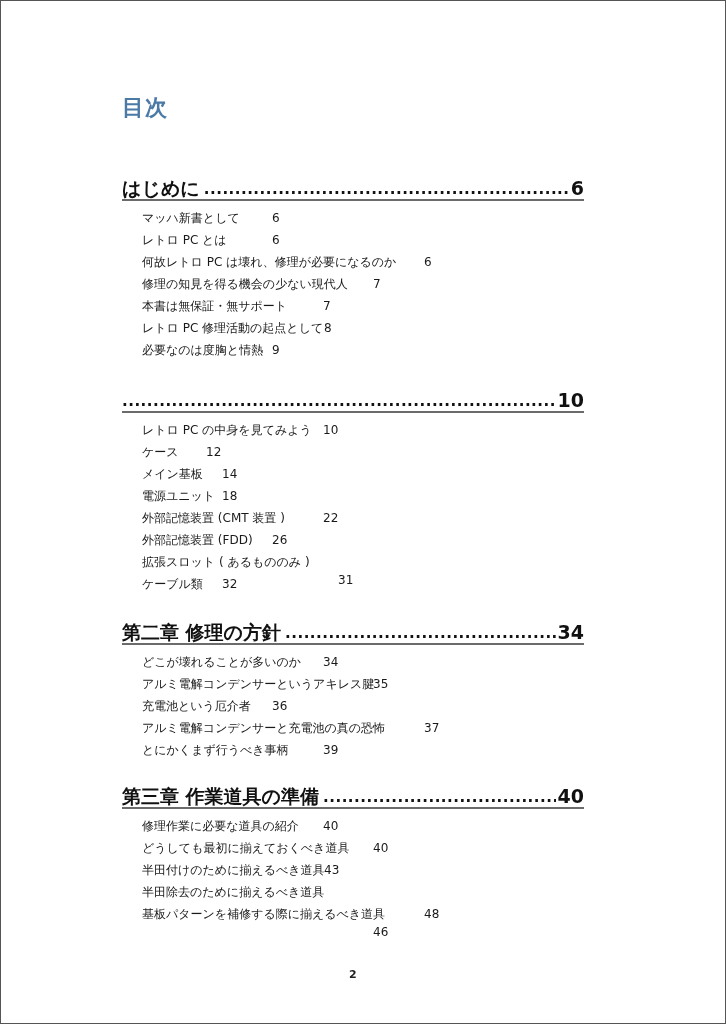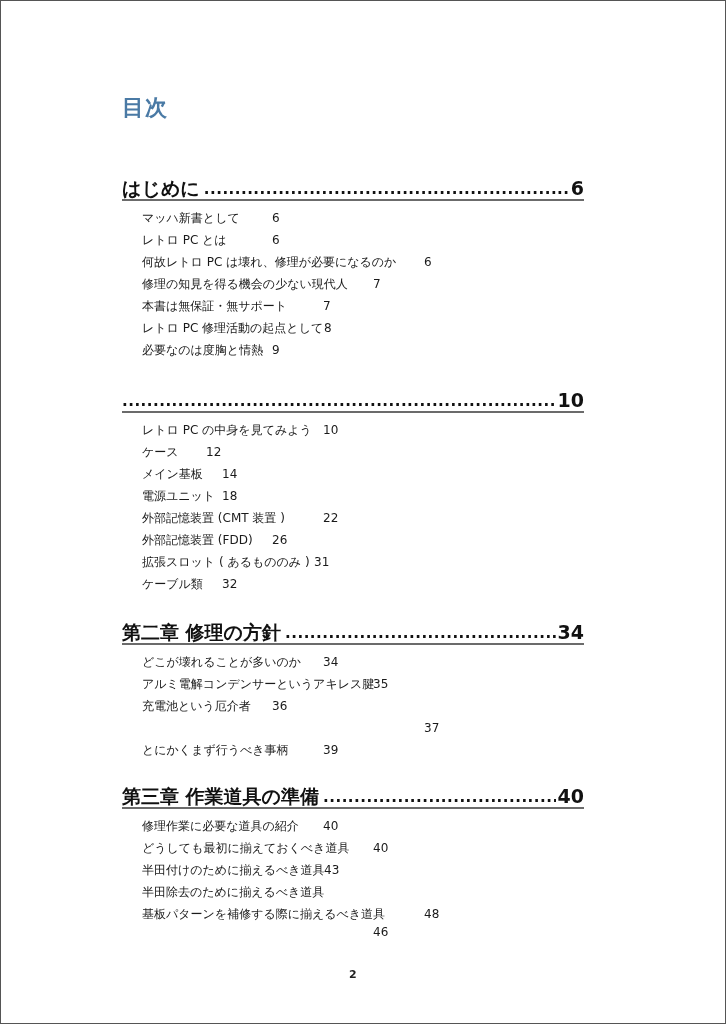--- a/index.html
+++ b/index.html
@@ -173,21 +173,21 @@
       <li class="entry">
         <span class="e-title">外部記憶装置 (CMT 装置 )</span>
         <span class="e-page" style="left:181px;">22</span>
       </li>
       <li class="entry">
         <span class="e-title">外部記憶装置 (FDD)</span>
         <span class="e-page" style="left:130px;">26</span>
       </li>
       <li class="entry">
         <span class="e-title">拡張スロット ( あるもののみ )</span>
-        <span class="e-page" style="left:172px;">31</span>
+        <span class="e-page" style="left:196px;margin-top:18px;">31</span>
       </li>
       <li class="entry">
         <span class="e-title">ケーブル類</span>
         <span class="e-page" style="left:80px;">32</span>
       </li>
     </ul>
   </section>
 
   <section class="chapter" style="top:616px;">
     <div class="chapter-heading">
@@ -202,20 +202,21 @@
       </li>
       <li class="entry">
         <span class="e-title">アルミ電解コンデンサーというアキレス腱</span>
         <span class="e-page" style="left:231px;">35</span>
       </li>
       <li class="entry">
         <span class="e-title">充電池という厄介者</span>
         <span class="e-page" style="left:130px;">36</span>
       </li>
       <li class="entry">
+        <span class="e-title">アルミ電解コンデンサーと充電池の真の恐怖</span>
         <span class="e-page" style="left:282px;">37</span>
       </li>
       <li class="entry">
         <span class="e-title">とにかくまず行うべき事柄</span>
         <span class="e-page" style="left:181px;">39</span>
       </li>
     </ul>
   </section>
 
   <section class="chapter" style="top:780px;">

